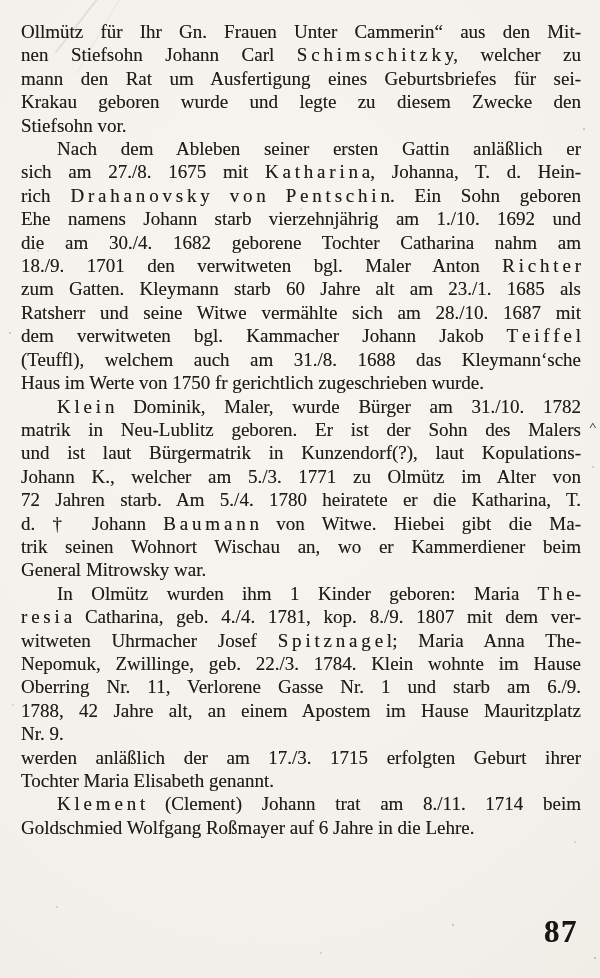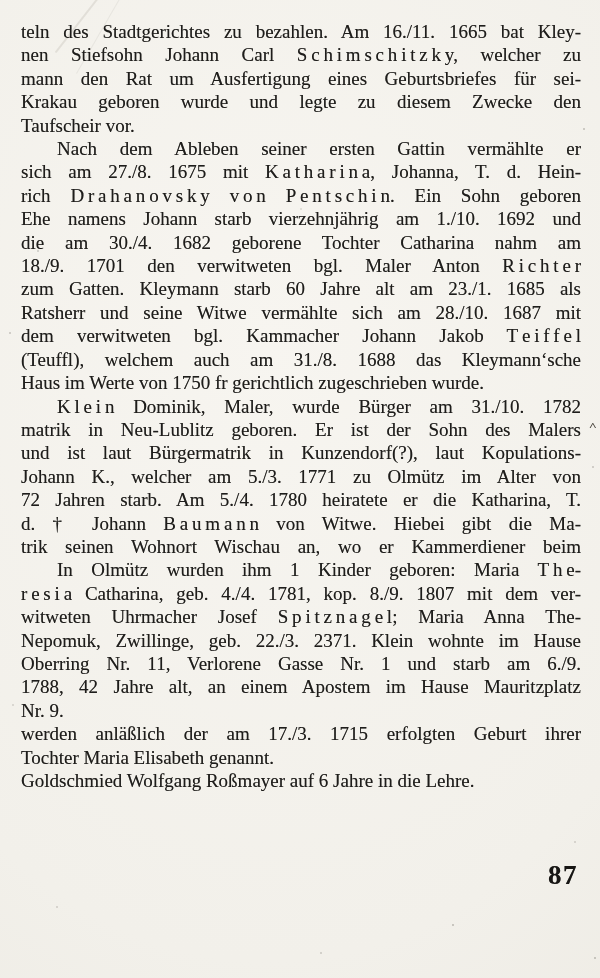--- a/index.html
+++ b/index.html
@@ -23,22 +23,22 @@
     text-shadow:0 0 0.5px rgba(30,28,24,0.5);
   }
   .para{margin:0;}
   .line{
     text-align:justify;
     text-align-last:justify;
   }
   .line.last{text-align-last:left;}
   .line.indent{text-indent:36px;}
   .page-number{
-    position:absolute;right:22px;top:860px;
-    font-size:27px;font-weight:bold;color:#171614;
+    position:absolute;right:22px;top:914px;
+    font-size:31px;font-weight:bold;color:#171614;
     letter-spacing:1.5px;
     text-shadow:0 0 0.6px rgba(23,22,20,0.5);
   }
   .margin-mark{
     position:absolute;right:3px;top:419px;
     font-size:14px;font-weight:bold;color:#46423b;
     transform:scaleY(0.8);
   }
   
   .crease-a{
@@ -69,62 +69,64 @@
 </head>
 <body>
 
 <div class="page">
   <div class="crease-a"></div>
   <div class="crease-b"></div>
   <div class="speckles"></div>
 
   <div class="body-text">
       <div class="para">
-        <div class="line">teln des Stadtgerichtes zu bezahlen. Am 16./11. 1665 bat Kley-</div>
+        <div class="line">Ollmütz für Ihr Gn. Frauen Unter Cammerin“ aus den Mit-</div>
         <div class="line">nen Stiefsohn Johann Carl S c h i m s c h i t z k y, welcher zu</div>
         <div class="line">mann den Rat um Ausfertigung eines Geburtsbriefes für sei-</div>
         <div class="line">Krakau geboren wurde und legte zu diesem Zwecke den</div>
-        <div class="line last">Taufscheir vor.</div>
+        <div class="line last">Stiefsohn vor.</div>
       </div>
       <div class="para">
-        <div class="line indent">Nach dem Ableben seiner ersten Gattin vermählte er</div>
+        <div class="line indent">Nach dem Ableben seiner ersten Gattin anläßlich er</div>
         <div class="line">sich am 27./8. 1675 mit K a t h a r i n a, Johanna, T. d. Hein-</div>
         <div class="line">rich D r a h a n o v s k y v o n P e n t s c h i n. Ein Sohn geboren</div>
         <div class="line">Ehe namens Johann starb vierzehnjährig am 1./10. 1692 und</div>
         <div class="line">die am 30./4. 1682 geborene Tochter Catharina nahm am</div>
         <div class="line">18./9. 1701 den verwitweten bgl. Maler Anton R i c h t e r</div>
         <div class="line">zum Gatten. Kleymann starb 60 Jahre alt am 23./1. 1685 als</div>
         <div class="line">Ratsherr und seine Witwe vermählte sich am 28./10. 1687 mit</div>
         <div class="line">dem verwitweten bgl. Kammacher Johann Jakob T e i f f e l</div>
         <div class="line">(Teuffl), welchem auch am 31./8. 1688 das Kleymann‘sche</div>
         <div class="line last">Haus im Werte von 1750 fr gerichtlich zugeschrieben wurde.</div>
       </div>
       <div class="para">
         <div class="line indent">K l e i n Dominik, Maler, wurde Bürger am 31./10. 1782</div>
         <div class="line">matrik in Neu-Lublitz geboren. Er ist der Sohn des Malers</div>
         <div class="line">und ist laut Bürgermatrik in Kunzendorf(?), laut Kopulations-</div>
         <div class="line">Johann K., welcher am 5./3. 1771 zu Olmütz im Alter von</div>
         <div class="line">72 Jahren starb. Am 5./4. 1780 heiratete er die Katharina, T.</div>
         <div class="line">d. † Johann B a u m a n n von Witwe. Hiebei gibt die Ma-</div>
         <div class="line">trik seinen Wohnort Wischau an, wo er Kammerdiener beim</div>
+        <div class="line last">General Mitrowsky war.</div>
       </div>
       <div class="para">
         <div class="line indent">In Olmütz wurden ihm 1 Kinder geboren: Maria T h e-</div>
         <div class="line">r e s i a Catharina, geb. 4./4. 1781, kop. 8./9. 1807 mit dem ver-</div>
         <div class="line">witweten Uhrmacher Josef S p i t z n a g e l; Maria Anna The-</div>
-        <div class="line">Nepomuk, Zwillinge, geb. 22./3. 2371. Klein wohnte im Hause</div>
+        <div class="line">Nepomuk, Zwillinge, geb. 22./3. 1784. Klein wohnte im Hause</div>
         <div class="line">Oberring Nr. 11, Verlorene Gasse Nr. 1 und starb am 6./9.</div>
         <div class="line">1788, 42 Jahre alt, an einem Apostem im Hause Mauritzplatz</div>
         <div class="line last">Nr. 9.</div>
       </div>
       <div class="para">
         <div class="line">werden anläßlich der am 17./3. 1715 erfolgten Geburt ihrer</div>
         <div class="line last">Tochter Maria Elisabeth genannt.</div>
       </div>
       <div class="para">
+        <div class="line indent">K l e m e n t (Clement) Johann trat am 8./11. 1714 beim</div>
         <div class="line last">Goldschmied Wolfgang Roßmayer auf 6 Jahre in die Lehre.</div>
       </div>
     </div>
 
   <span class="margin-mark">^</span>
 
   <div class="page-number">87</div>
 </div>
 
 </body></html>

